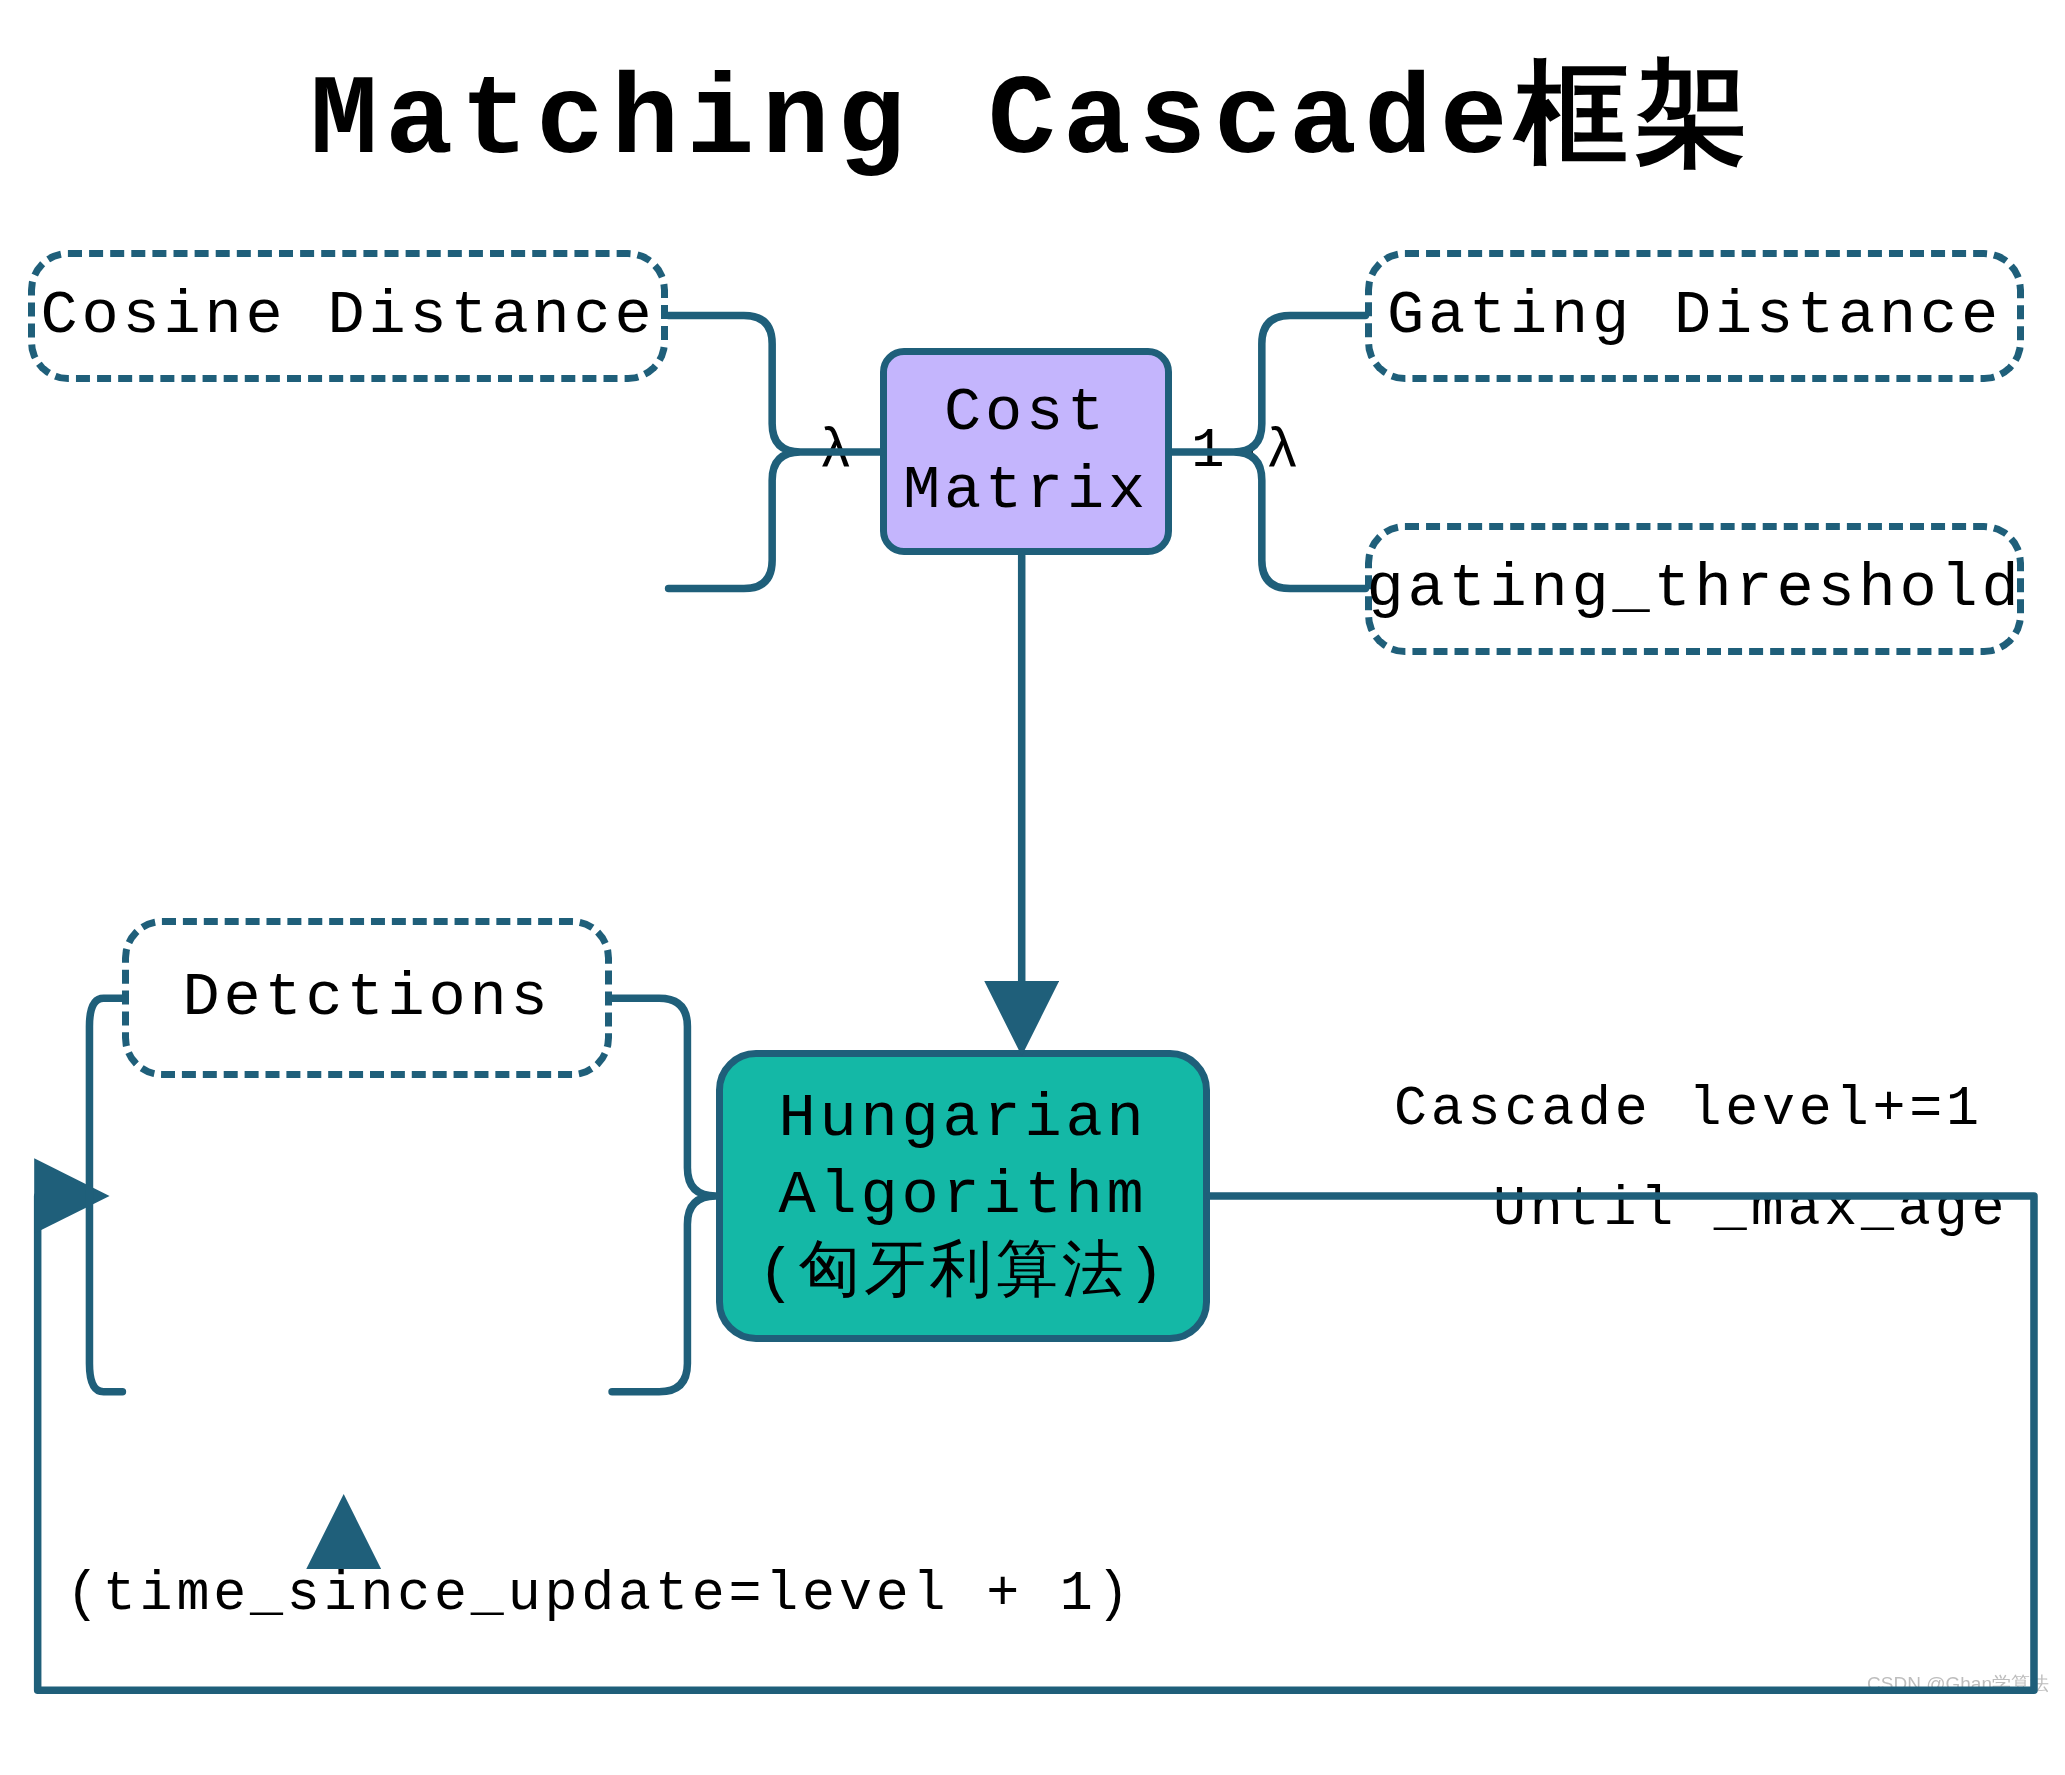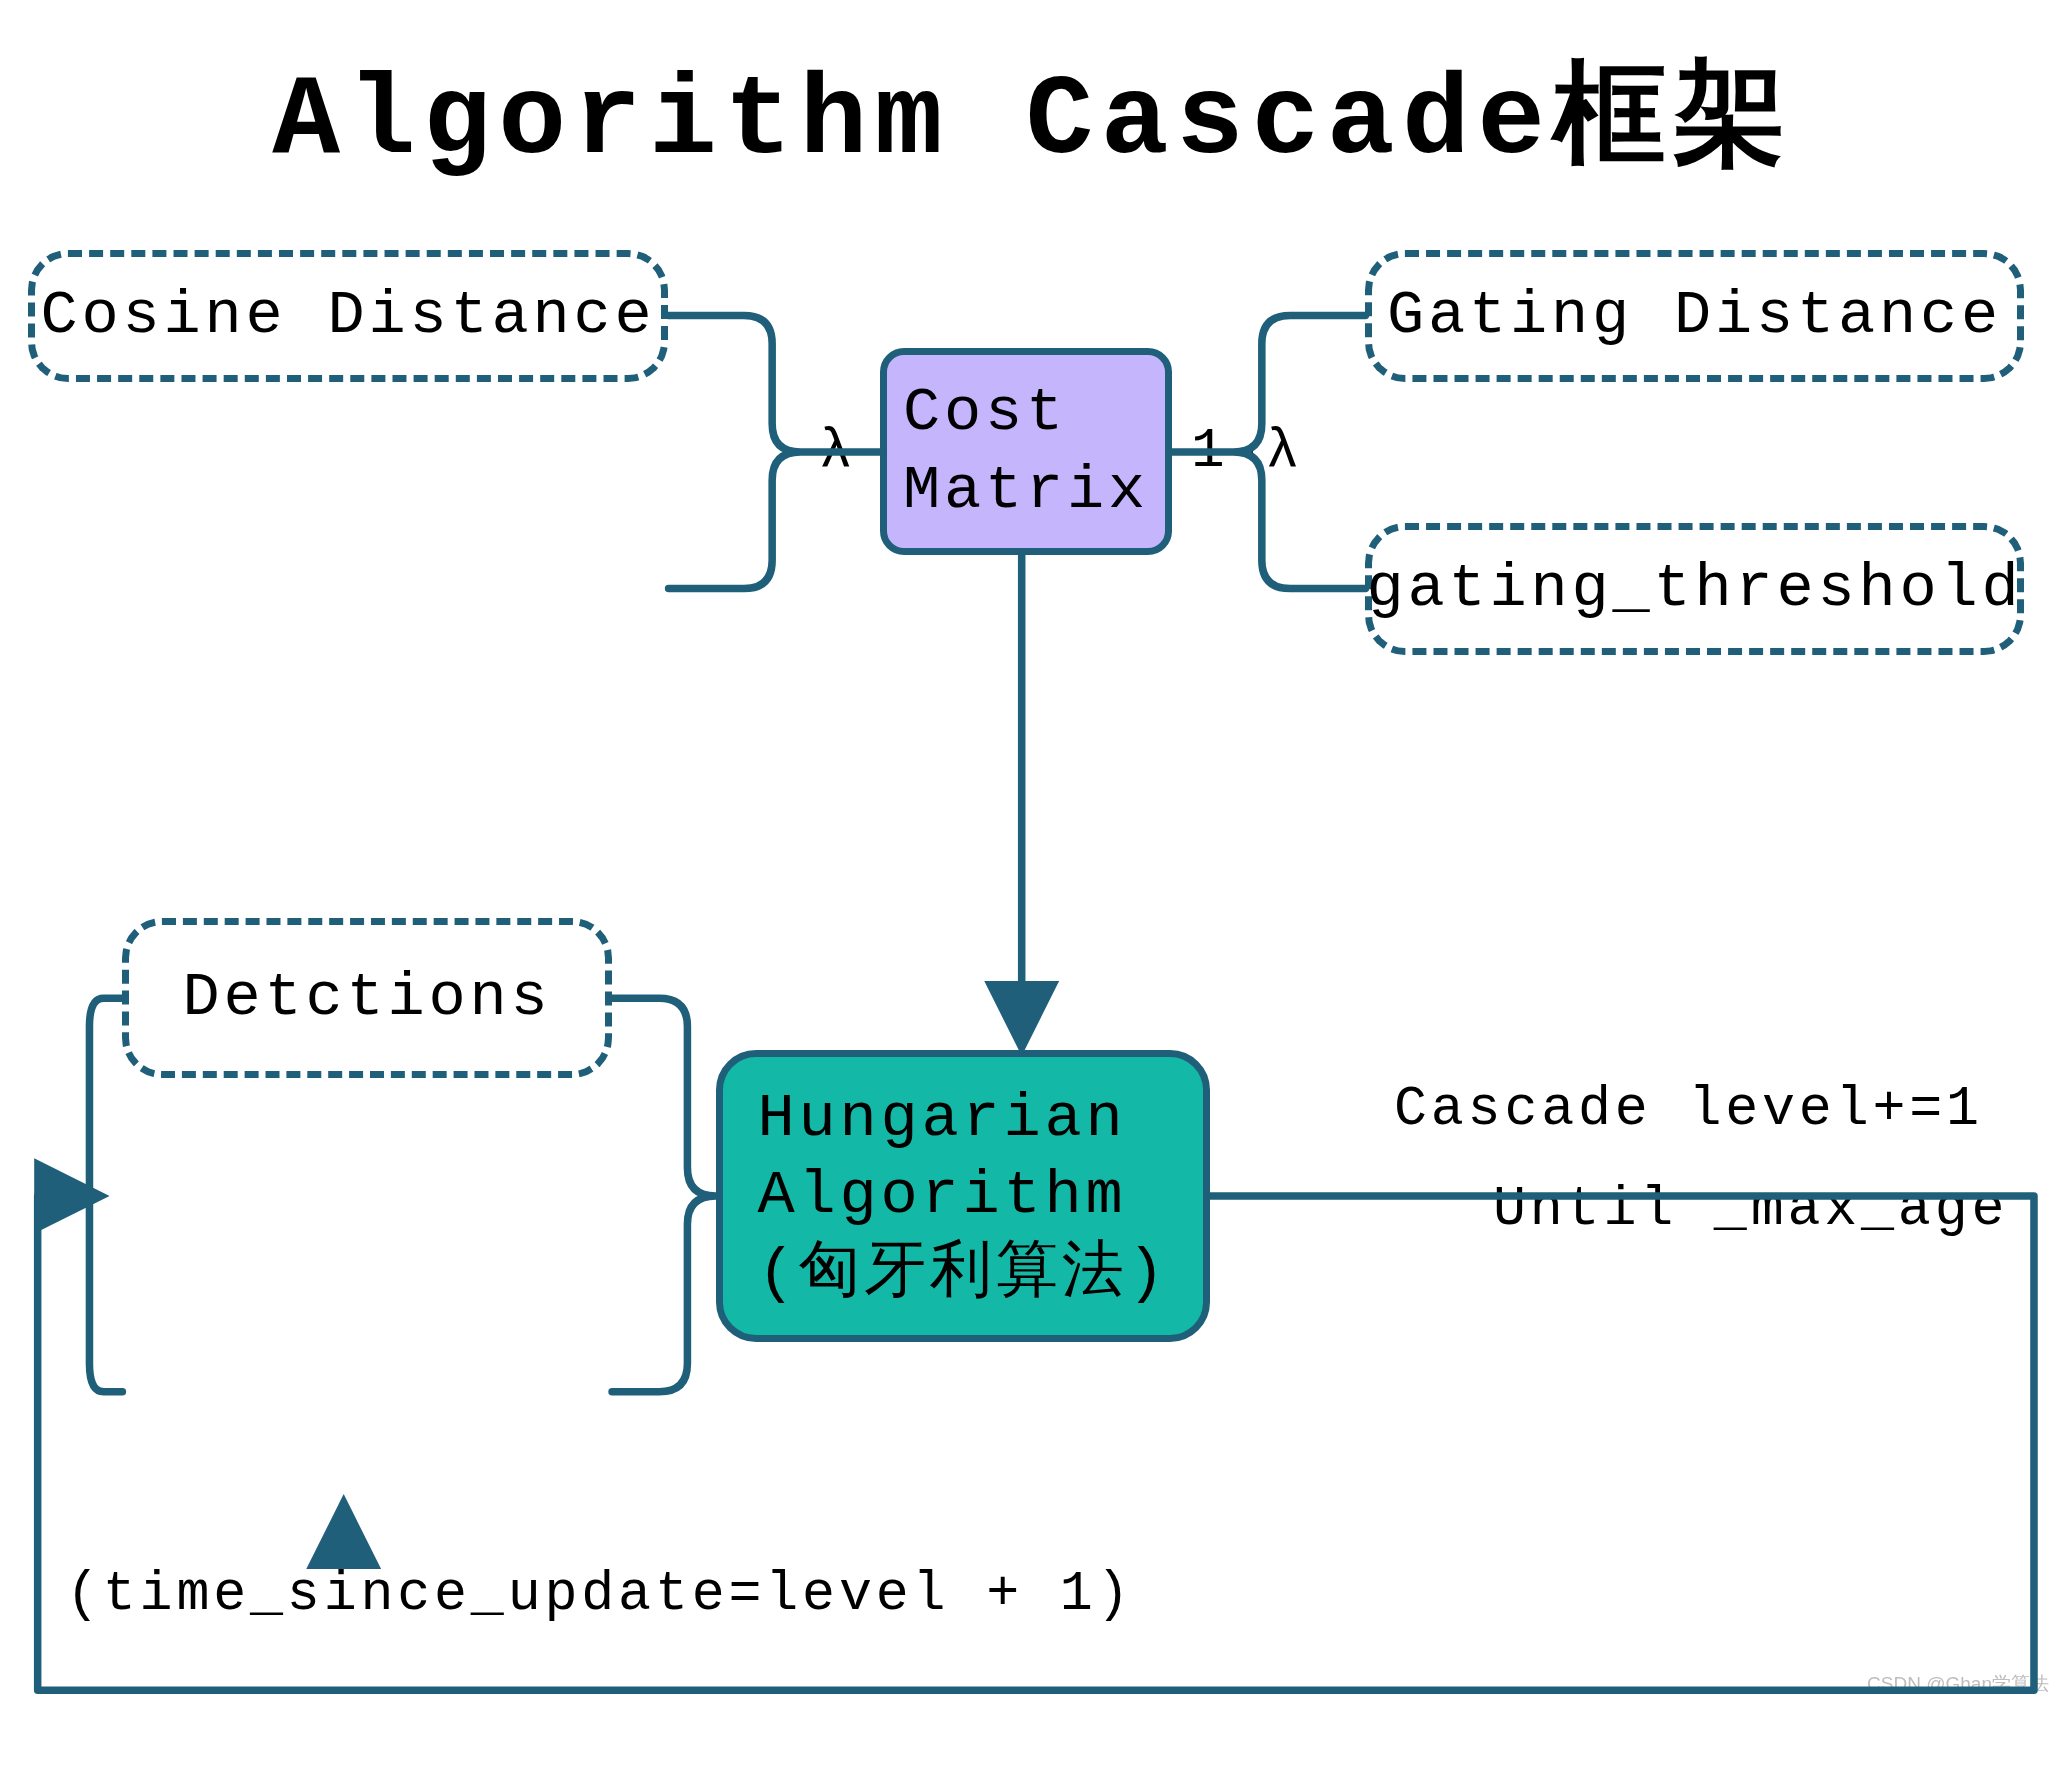--- a/index.html
+++ b/index.html
@@ -25,20 +25,21 @@
     font-size: 113px;
     font-weight: 700;
     color: #000000;
     letter-spacing: 7.5px;
   }
   .node {
     position: absolute;
     display: flex;
     align-items: center;
     justify-content: center;
+    text-align: center;
     font-size: 62px;
     color: #000000;
     box-sizing: border-box;
     letter-spacing: 3.8px;
     line-height: 1.25;
   }
   .dashed {
     border: 7.5px dashed #1F5F7A;
     border-radius: 40px;
   }
@@ -77,21 +78,21 @@
     color: #bdbdbd;
     font-family: "Microsoft YaHei", sans-serif;
     letter-spacing: 0;
   }
 </style>
 </head>
 <body>
 
 <div class="canvas">
 
-  <div class="title">Algorithm Cascade框架</div>
+  <div class="title">Matching Cascade框架</div>
 
   <div class="node dashed" style="left:28px; top:250px; width:640px; height:132px;">Cosine Distance</div>
 
 
   <div class="node dashed" style="left:1365px; top:523px; width:659px; height:132px;">gating_threshold</div>
 
   <div class="node dashed" style="left:1365px; top:250px; width:659px; height:132px;">Gating Distance</div>
 
   <div class="node solid" style="left:880px; top:348px; width:292px; height:207px; white-space:pre-line;">Cost
 Matrix</div>

